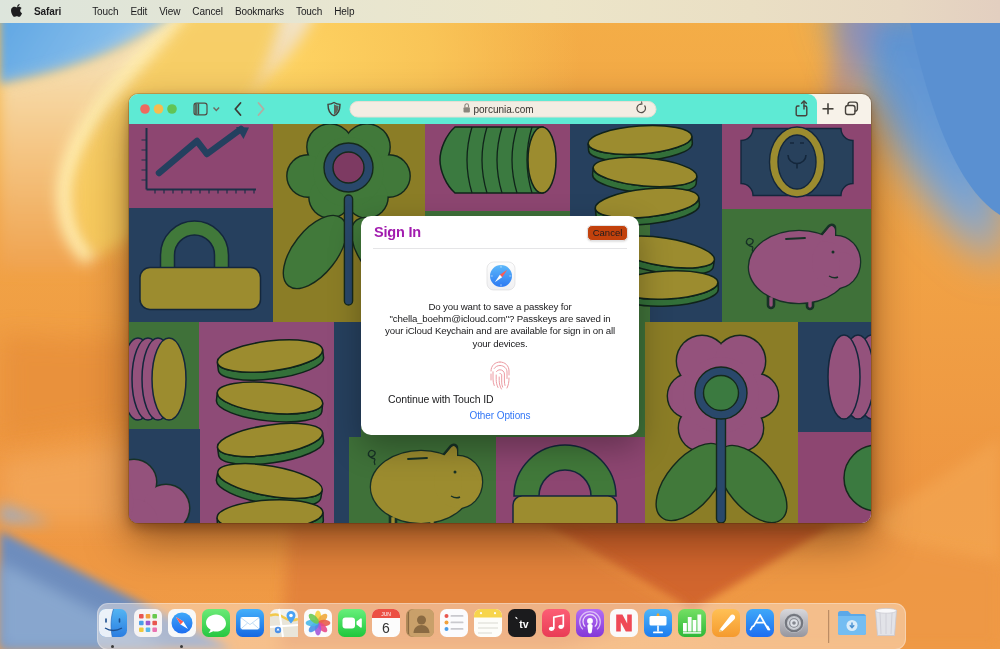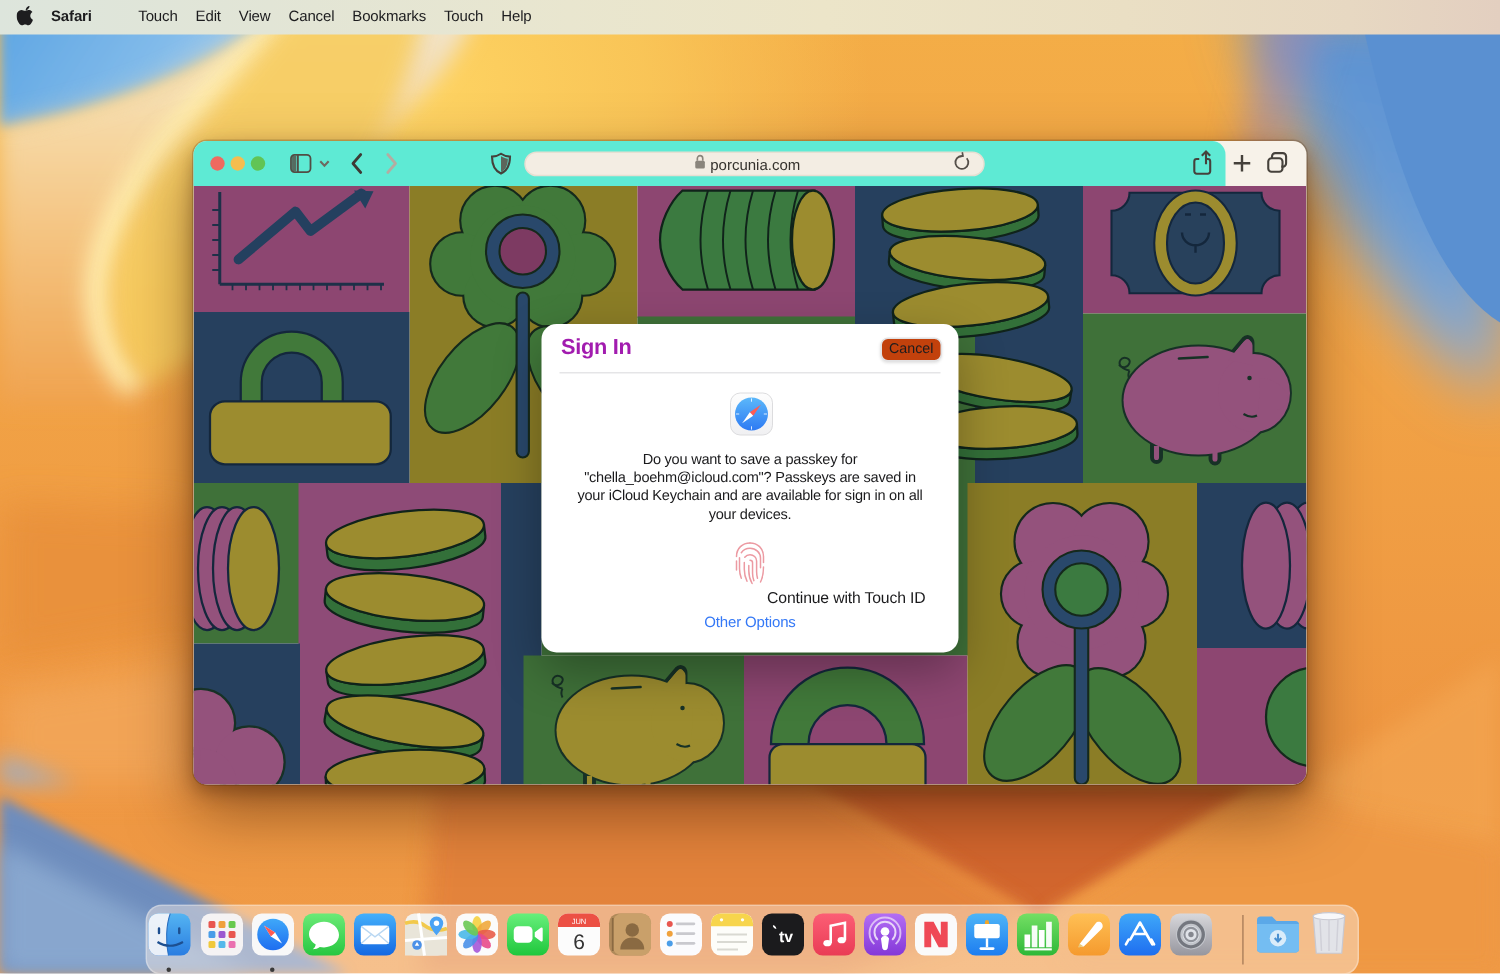--- a/index.html
+++ b/index.html
@@ -422,21 +422,21 @@
    <path d="M5,15 l0,6"></path>
    <path d="M23,19 c0,4 -0.5,7 -2,10"></path>
    <path d="M8.2,9.5 c1.2,-1.8 3.3,-3 5.8,-3 c3.9,0 7,2.9 7,6.5 l0,6.5"></path>
    <path d="M7,12.8 l0,7.2 c0,2 0.4,4.5 1.2,6.5"></path>
    <path d="M10.5,12.5 c0.8,-1 2,-1.7 3.5,-1.7 c2.4,0 4.4,1.9 4.4,4.2 l0,7 c0,1.5 0.2,3 0.6,4.5"></path>
    <path d="M10.2,16 l0,4.5 c0,3 0.6,5.5 1.8,8"></path>
    <path d="M14,14.5 c0.9,0 1.7,0.7 1.7,1.6 l0,7 c0,1.7 0.3,3.4 0.9,5"></path>
    <path d="M13.2,18 l0,3.5 c0,3.2 0.8,6 2.2,8.5"></path>
   </g>
  </svg>
- <div style="position:absolute;left:0;top:177px;width:256px;font-size:10.5px;letter-spacing:-0.1px;color:#1a1a1c;text-align:right;">Continue with Touch ID</div>
+ <div style="position:absolute;left:0;top:177px;width:256px;font-size:10.5px;letter-spacing:-0.1px;color:#1a1a1c;text-align:left;padding-left:27px;">Continue with Touch ID</div>
  <div style="position:absolute;left:0;top:194px;width:278px;font-size:10px;letter-spacing:-0.1px;color:#3478f6;text-align:center;">Other Options</div>
 </div>
 
 <div id="dock">
 <svg width="807" height="45" viewBox="0 0 807 45">
  <defs>
   <linearGradient id="gmsg" x1="0" y1="0" x2="0" y2="1">
             <stop offset="0" stop-color="#6bea77"></stop>
             <stop offset="1" stop-color="#27c740"></stop>
           </linearGradient>

